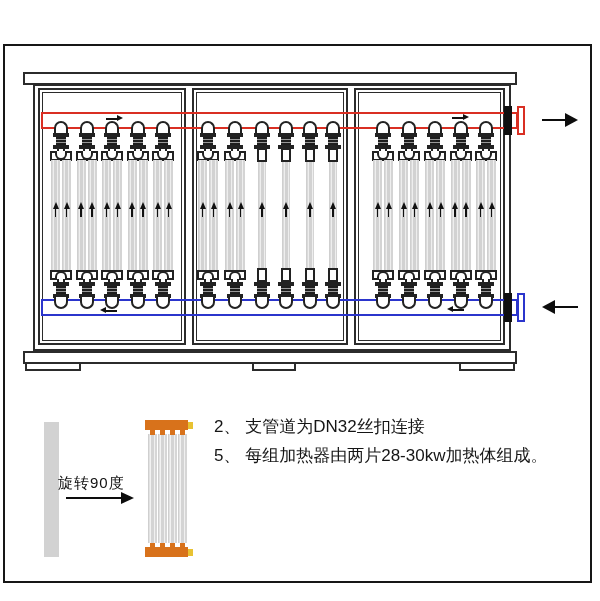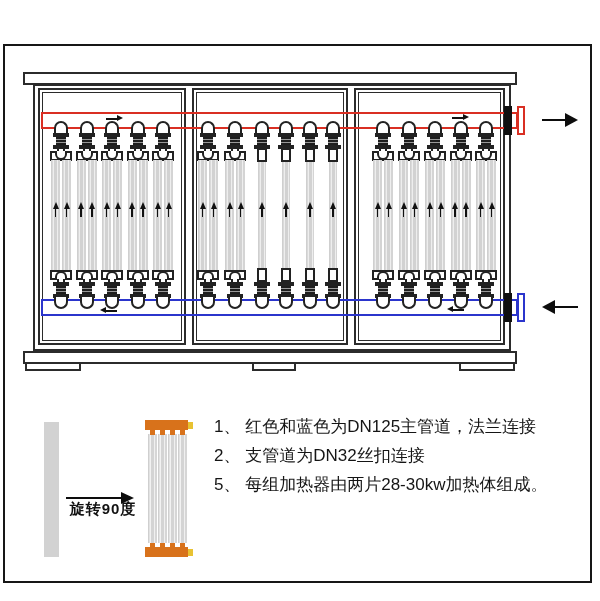--- a/index.html
+++ b/index.html
@@ -57,21 +57,21 @@
   .tube{width:9px;background:linear-gradient(90deg,#cfcfcf 0 1px,#dadada 1px 2px,#eeeeee 2px 3px,#d2d2d2 3px 6px,#eeeeee 6px 7px,#d4d4d4 7px 9px);}
   .tubeL{left:1px;top:39px;height:110px;} .tubeR{left:12px;top:39px;height:110px;}
   .tubeC{left:7px;top:41px;width:8px;height:106px;}
   .sq{left:6px;width:10px;height:14px;background:#fff;border:2px solid #222;}
   .sq-t{top:27px;} .sq-b{top:147px;}
   .uarr{width:8px;height:16px;}
   .uarr .hd{position:absolute;top:0;left:1px;width:0;height:0;border-left:3px solid transparent;border-right:3px solid transparent;border-bottom:7px solid #111;}
   .uarr .st{position:absolute;top:6px;left:3.2px;width:1.6px;height:9px;background:#111;}
   
   #graybar{left:44px;top:422px;width:15px;height:135px;background:#d2d2d2;}
-  #rotlabel{left:58px;top:500px;width:90px;text-align:center;font-size:15px;font-weight:bold;letter-spacing:1px;}
+  #rotlabel{left:58px;top:474px;width:90px;text-align:left;font-size:15px;font-weight:normal;letter-spacing:1px;}
   #rotarrow{left:66px;top:492px;width:68px;height:13px;}
   #heater{left:145px;top:420px;width:48px;height:138px;}
   #heater > div{position:absolute;box-sizing:border-box;}
   .hbar{left:0;width:43px;height:10px;background:var(--orange);}
   .hbar-t{top:0;} .hbar-b{top:127px;}
   .htab{left:43px;width:5px;height:7px;background:var(--yellow);}
   .htab-t{top:1.5px;} .htab-b{top:128.5px;}
   .tooth{width:5px;height:4.5px;background:var(--orange);}
   .htube{top:14px;height:109px;width:9px;background:linear-gradient(90deg,#cfcfcf 0 1px,#e2e2e2 1px 2px,#f2f2f2 2px 3px,#d4d4d4 3px 6px,#f0f0f0 6px 7px,#d6d6d6 7px 9px);}
   #notes{left:214px;top:412px;width:375px;font-size:17px;line-height:29px;color:#151515;}
@@ -528,18 +528,17 @@
       <div class="tooth" style="position: absolute; left: 15px; top: 122.5px;"></div>
       <div class="htube" style="position: absolute; left: 23px;"></div>
       <div class="tooth" style="position: absolute; left: 25px; top: 10px;"></div>
       <div class="tooth" style="position: absolute; left: 25px; top: 122.5px;"></div>
       <div class="htube" style="position: absolute; left: 33px;"></div>
       <div class="tooth" style="position: absolute; left: 35px; top: 10px;"></div>
       <div class="tooth" style="position: absolute; left: 35px; top: 122.5px;"></div>
     </div>
   <div class="abs" id="notes">
     <div id="notes-list">
-        <div class="note-item">1、 红色和蓝色为DN125主管道，法兰连接</div>
         <div class="note-item">2、 支管道为DN32丝扣连接</div>
         <div class="note-item">5、 每组加热器由两片28-30kw加热体组成。</div>
       </div>
   </div>
 </div>
 
 </body></html>

